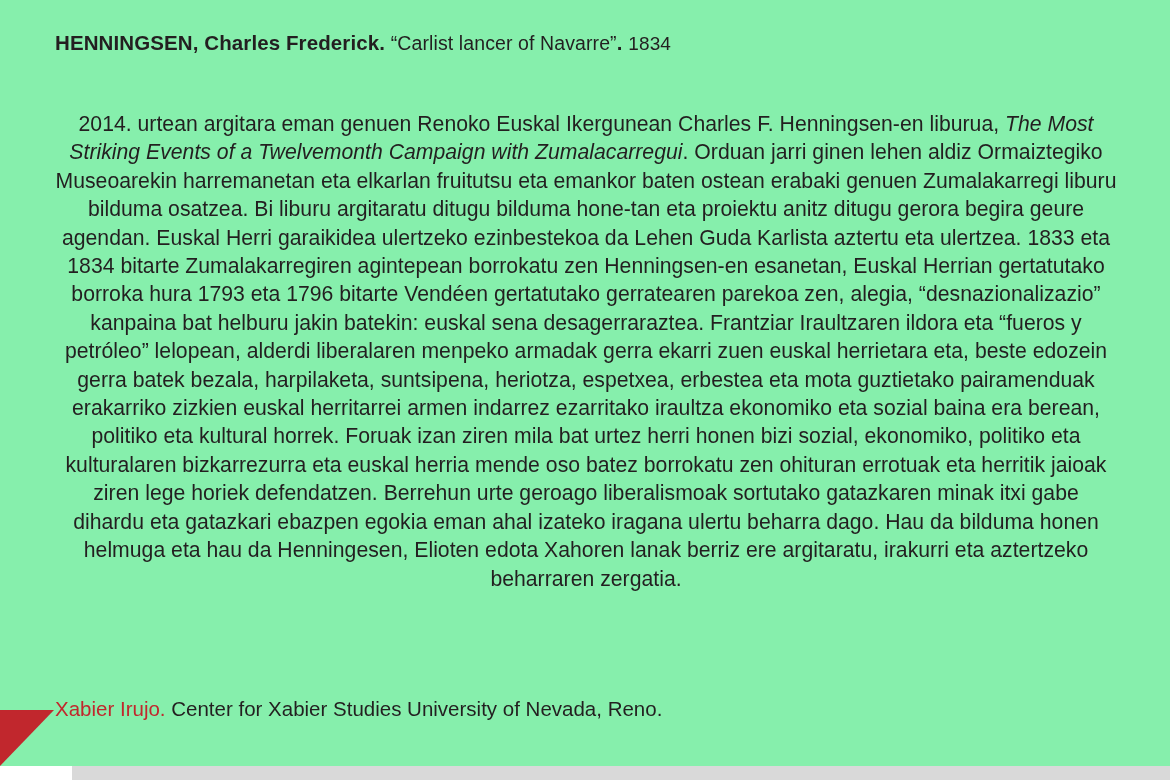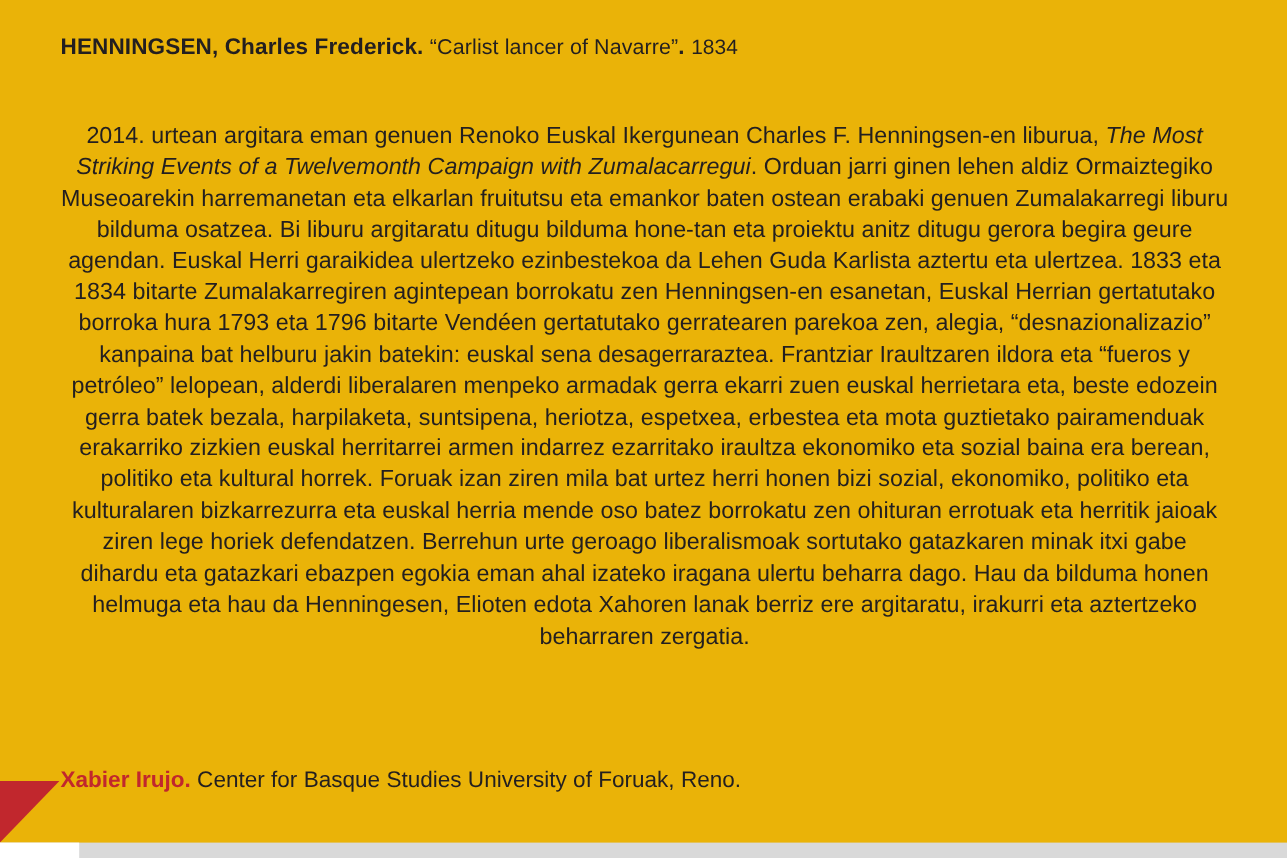--- a/index.html
+++ b/index.html
@@ -13,21 +13,21 @@
     font-family: "Liberation Sans", sans-serif;
     overflow: hidden;
     position: relative;
   }
 
   .page {
     position: relative;
     width: 1170px;
     height: 780px;
     box-sizing: border-box;
-    background: #eab308;
+    background: #86efac;
   }
 
   
   .citation {
     position: absolute;
     left: 55px;
     top: 30px;
     width: 1070px;
     font-size: 20.5px;
     line-height: 1.25;
@@ -73,21 +73,21 @@
 
   
   .signature {
     position: absolute;
     left: 55px;
     top: 697px;
     font-size: 20.5px;
     color: #231f20;
   }
   .signature .name {
-    font-weight: bold;
+    font-weight: normal;
     color: #c1272d;
   }
   .signature .affiliation {
     font-weight: normal;
     color: #231f20;
   }
 
   
   .corner-triangle {
     position: absolute;
@@ -126,21 +126,21 @@
     <span class="title">“Carlist lancer of Navarre”</span><span class="period">.</span>
     <span class="year">1834</span>
   </div>
 
   <div class="body-text">
     <p><span>2014. urtean argitara eman genuen Renoko Euskal Ikergunean Charles F. Henningsen-en liburua, </span><span class="book-title">The Most Striking Events of a Twelvemonth Campaign with Zumalacarregui</span><span>. Orduan jarri ginen lehen aldiz Ormaiztegiko Museoarekin harremanetan eta elkarlan fruitutsu eta emankor baten ostean erabaki genuen Zumalakarregi liburu bilduma osatzea. Bi liburu argitaratu ditugu bilduma hone-tan eta proiektu anitz ditugu gerora begira geure agendan. Euskal Herri garaikidea ulertzeko ezinbestekoa da Lehen Guda Karlista aztertu eta ulertzea. 1833 eta 1834 bitarte Zumalakarregiren agintepean borrokatu zen Henningsen-en esanetan, Euskal Herrian gertatutako borroka hura 1793 eta 1796 bitarte Vendéen gertatutako gerratearen parekoa zen, alegia, “desnazionalizazio” kanpaina bat helburu jakin batekin: euskal sena desagerraraztea. Frantziar Iraultzaren ildora eta “fueros y petróleo” lelopean, alderdi liberalaren menpeko armadak gerra ekarri zuen euskal herrietara eta, beste edozein gerra batek bezala, harpilaketa, suntsipena, heriotza, espetxea, erbestea eta mota guztietako pairamenduak erakarriko zizkien euskal herritarrei armen indarrez ezarritako iraultza ekonomiko eta sozial baina era berean, politiko eta kultural horrek. Foruak izan ziren mila bat urtez herri honen bizi sozial, ekonomiko, politiko eta kulturalaren bizkarrezurra eta euskal herria mende oso batez borrokatu zen ohituran errotuak eta herritik jaioak ziren lege horiek defendatzen. Berrehun urte geroago liberalismoak sortutako gatazkaren minak itxi gabe dihardu eta gatazkari ebazpen egokia eman ahal izateko iragana ulertu beharra dago. Hau da bilduma honen helmuga eta hau da Henningesen, Elioten edota Xahoren lanak berriz ere argitaratu, irakurri eta aztertzeko beharraren zergatia.</span></p>
   </div>
 
   <div class="signature">
     <span class="name">Xabier Irujo.</span>
-    <span class="affiliation">Center for Basque Studies University of Foruak, Reno.</span>
+    <span class="affiliation">Center for Xabier Studies University of Nevada, Reno.</span>
   </div>
 
   <div class="corner-triangle"></div>
   <div class="bottom-bar">
     <div class="bottom-bar-inner"></div>
   </div>
 
 </div>
 
 </body></html>

